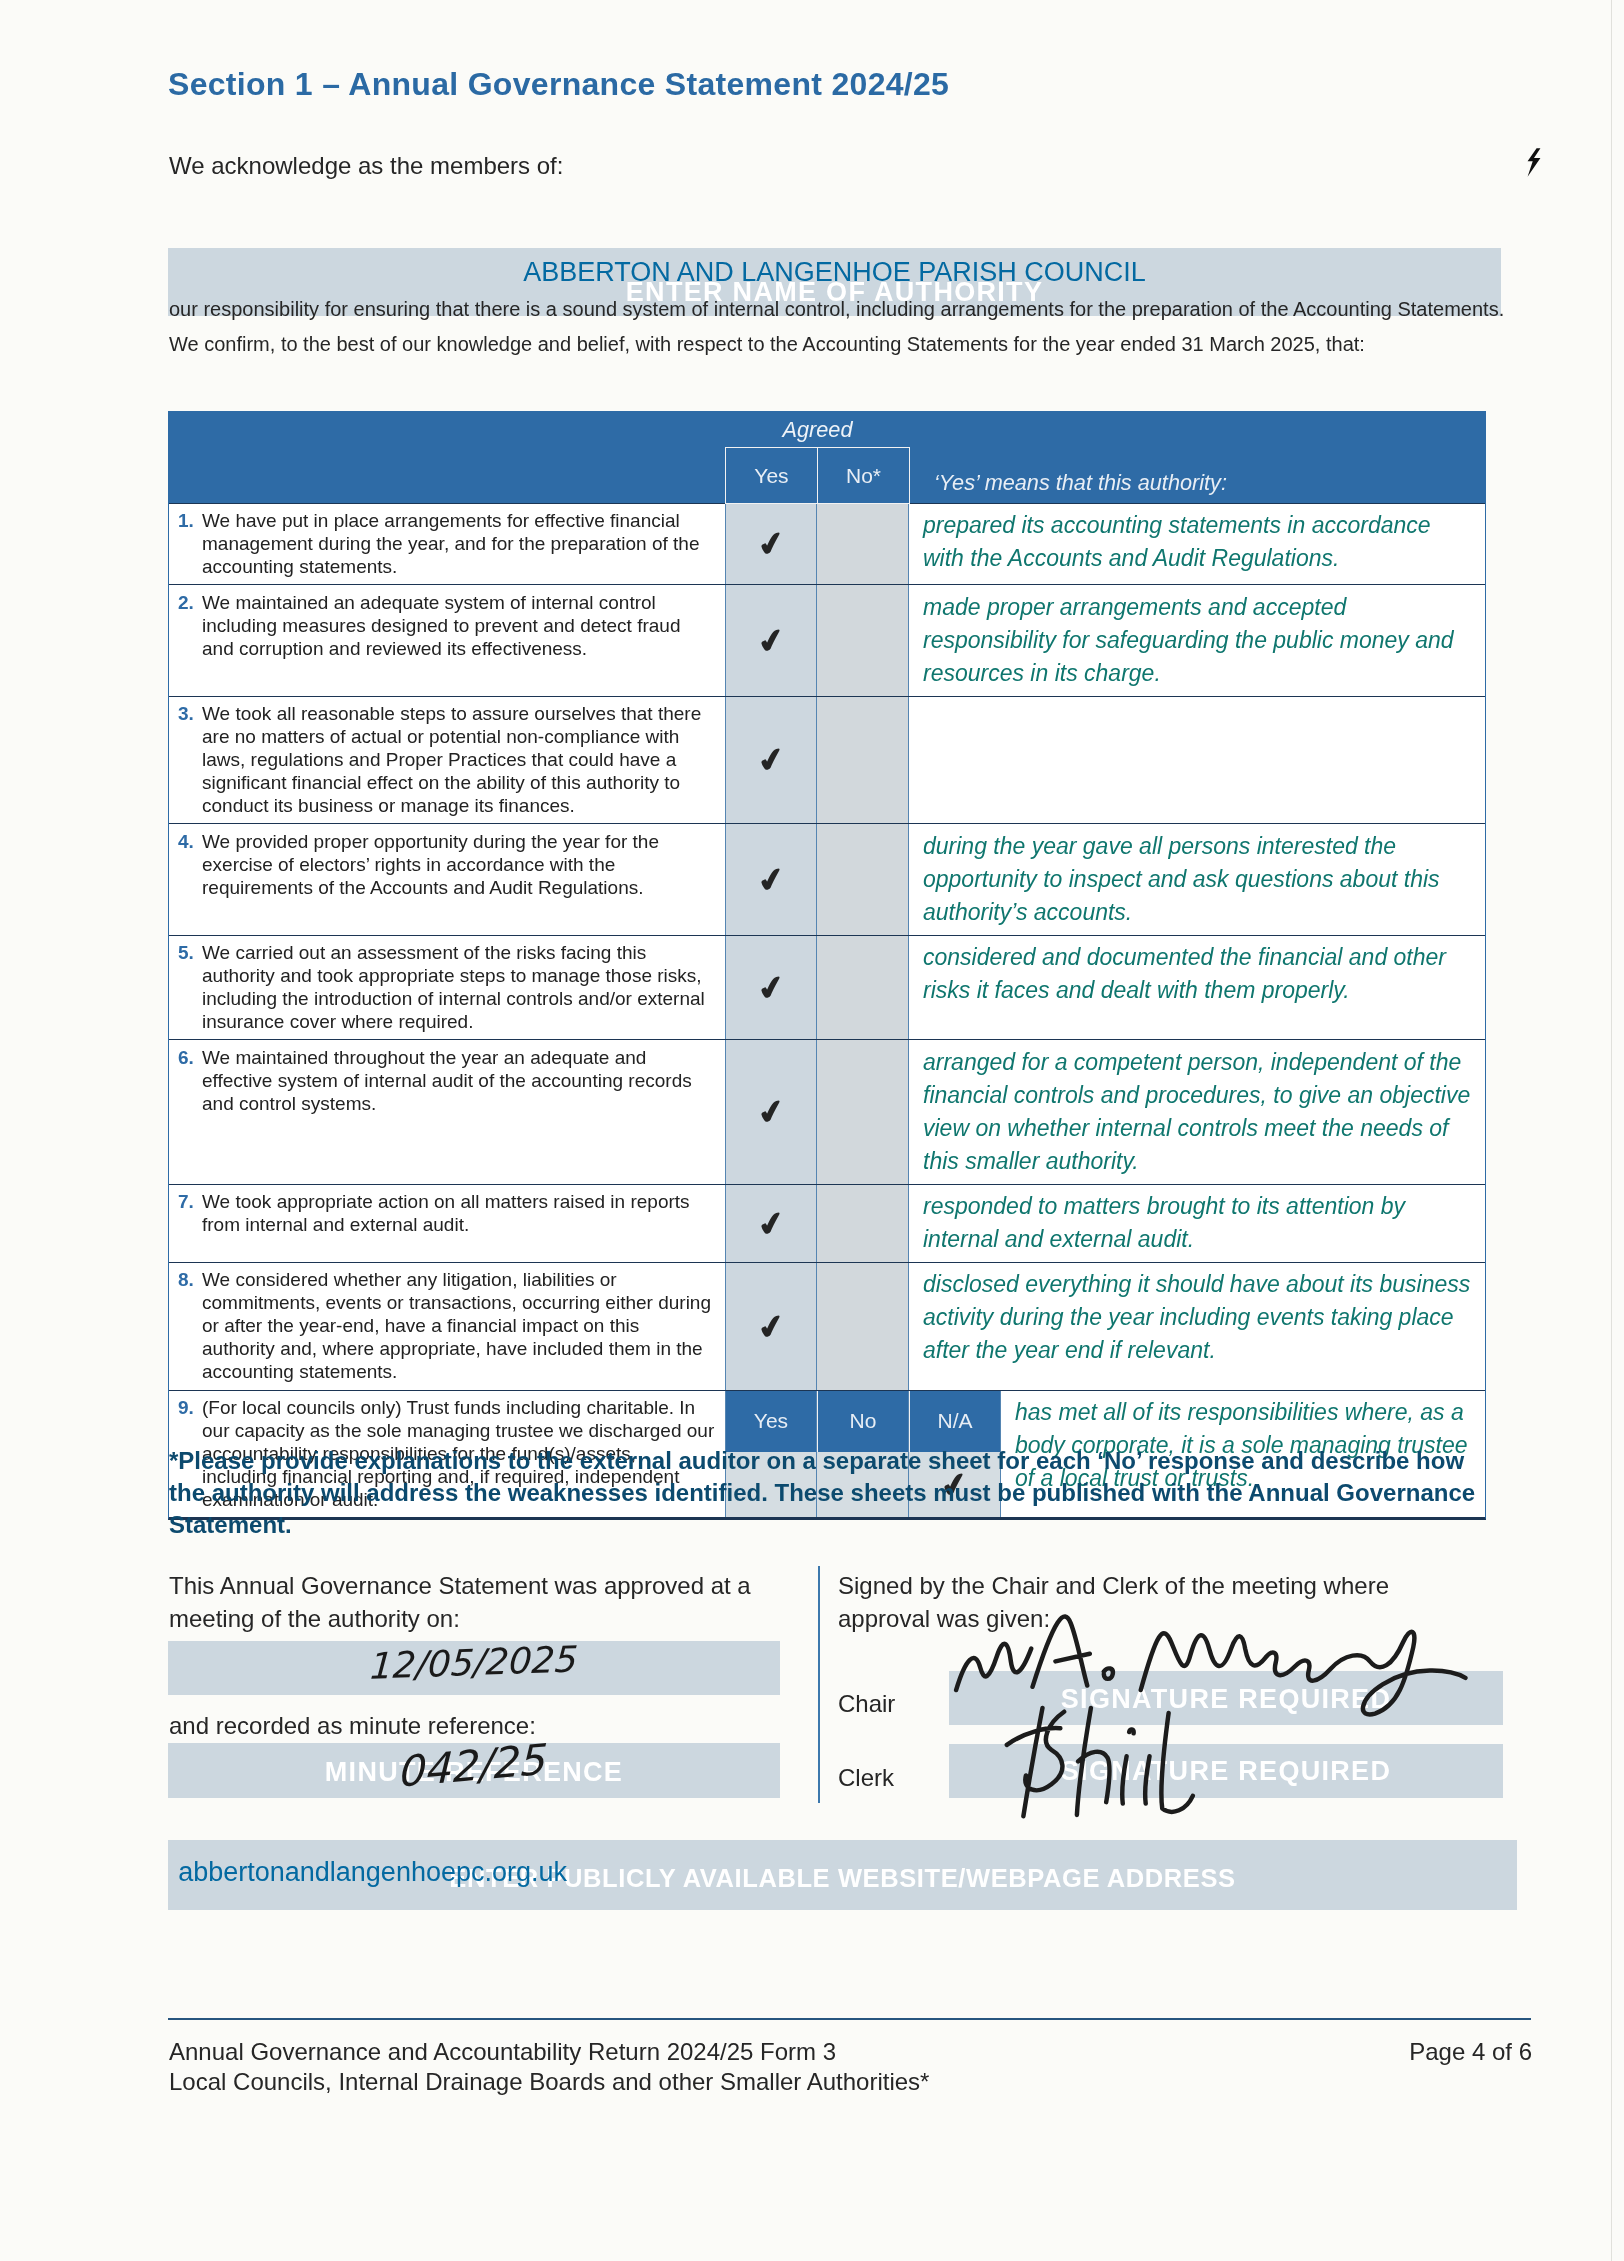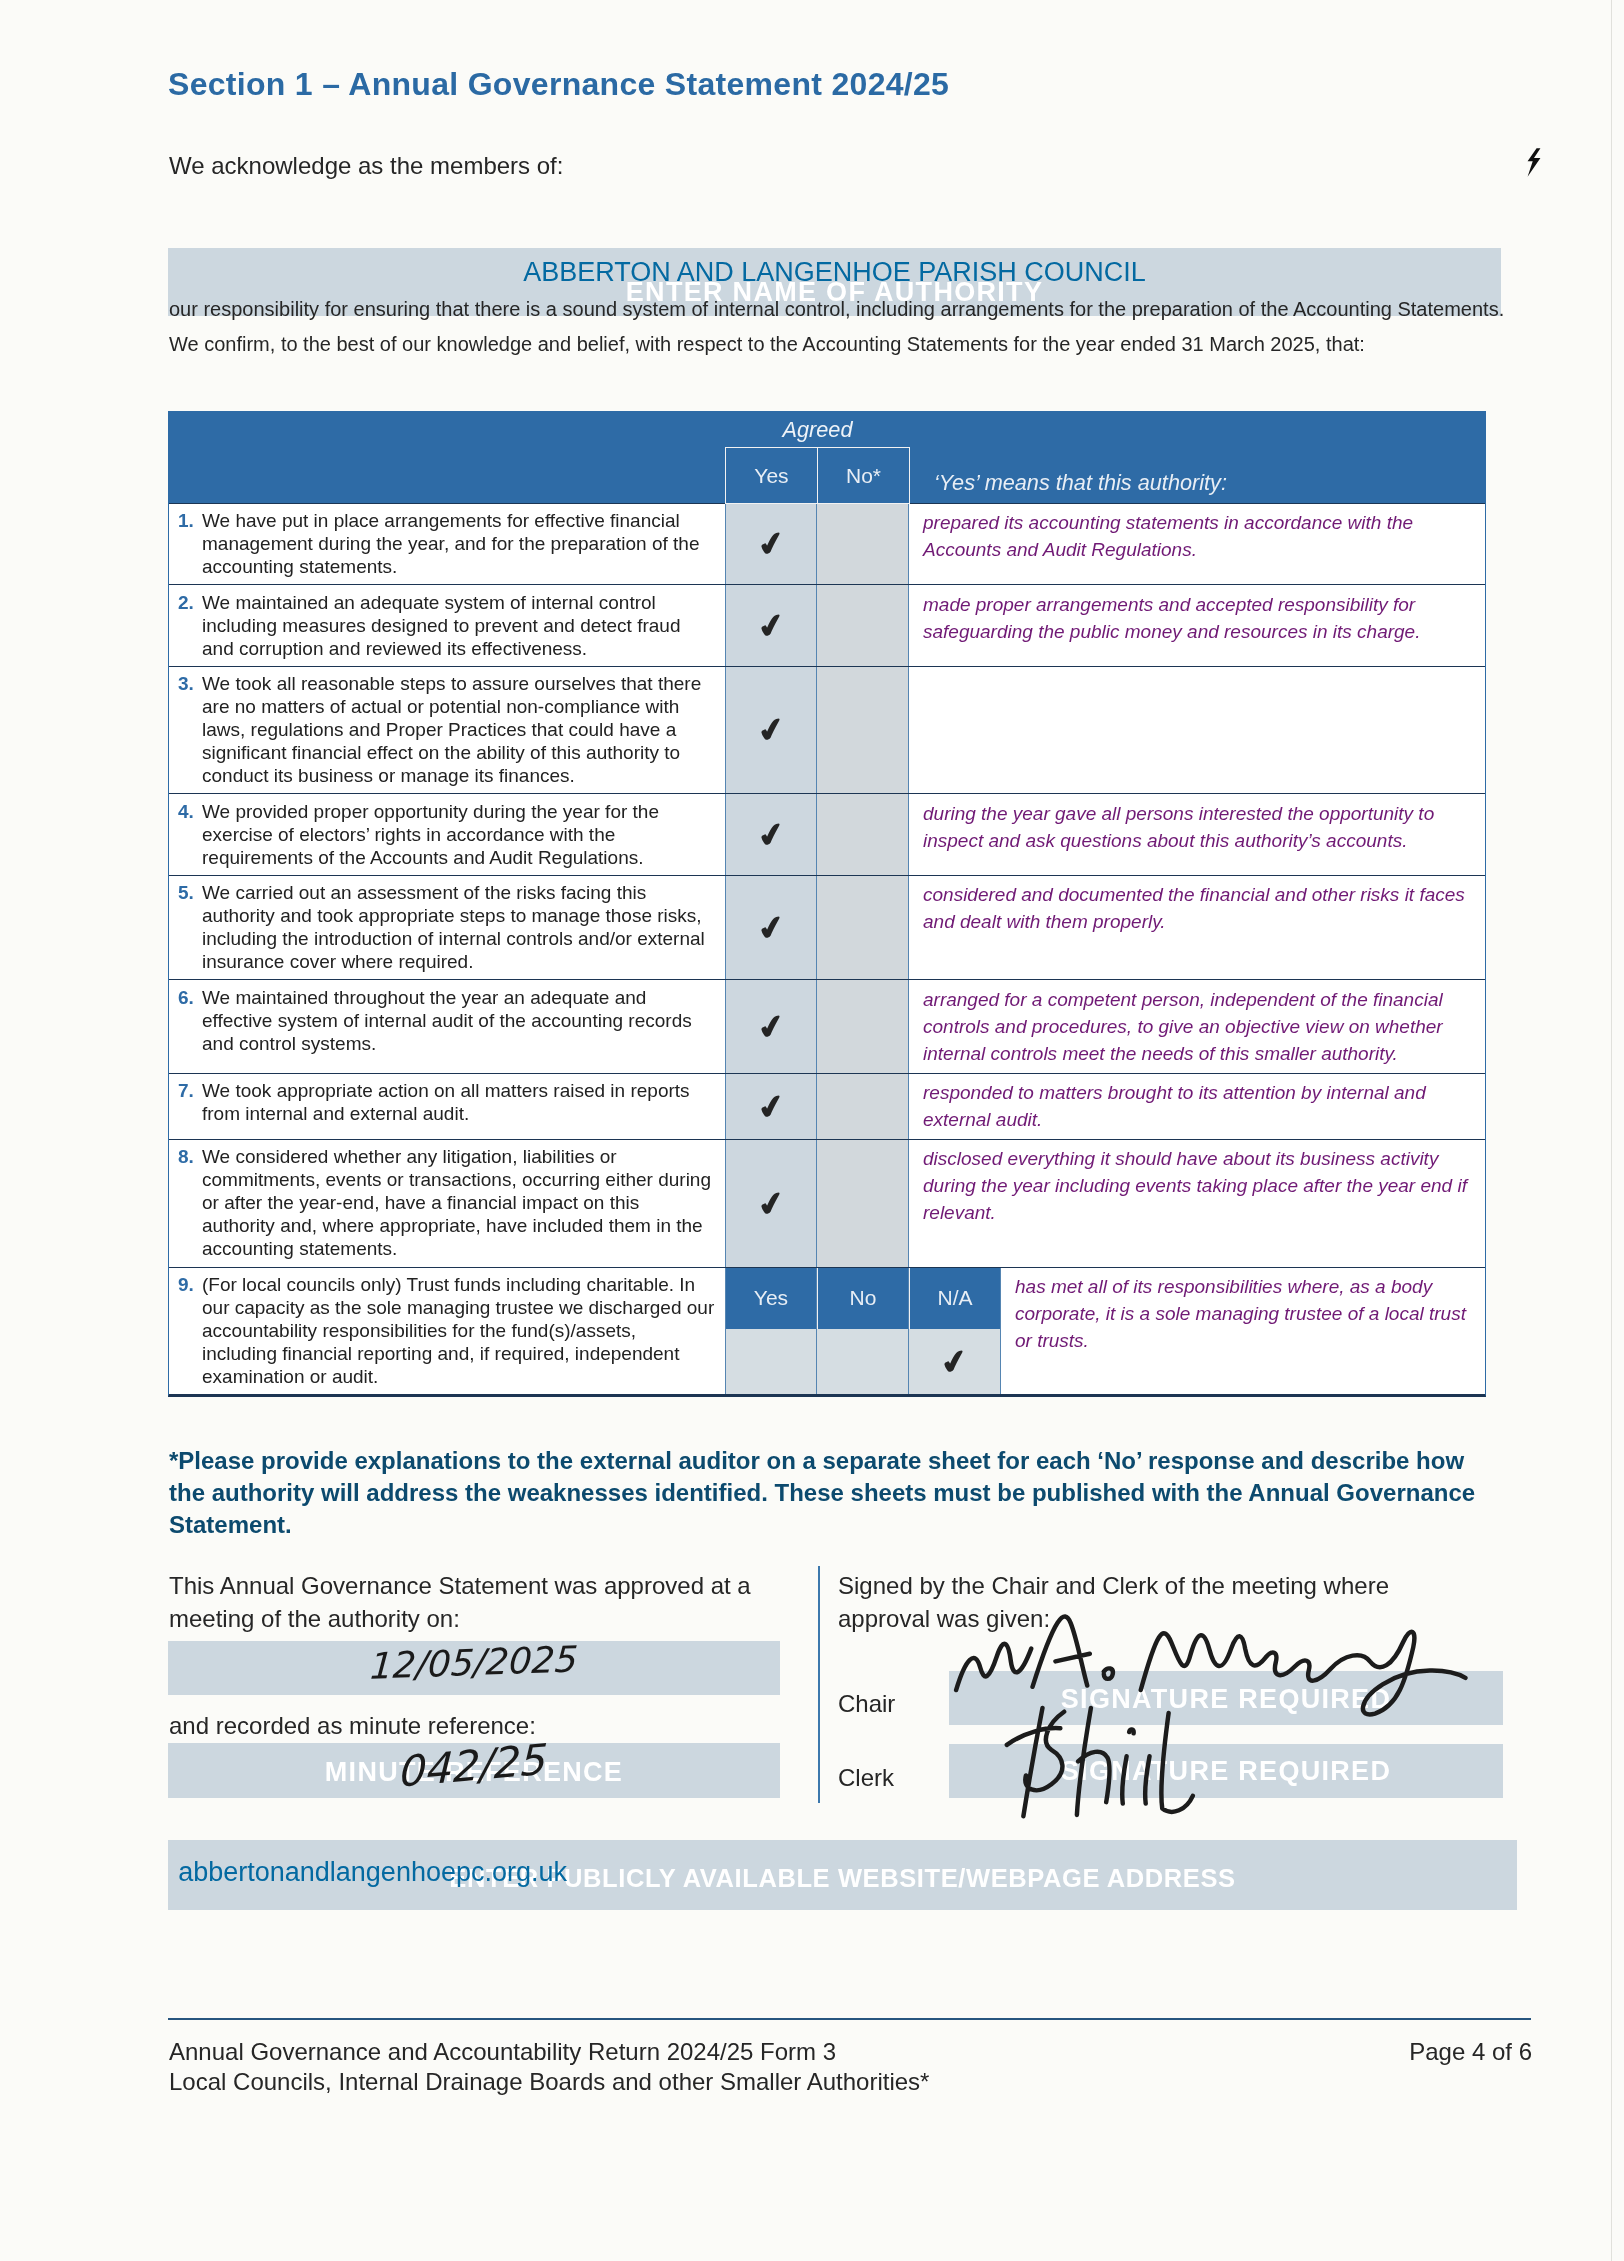--- a/index.html
+++ b/index.html
@@ -29,21 +29,21 @@
   .yn-box .ynlab + .ynlab{border-left:1.3px solid #f2f2f2;}
   .means{position:absolute;left:765px;top:59px;color:#e8eef5;font-style:italic;font-size:21.7px;}
   .trow{display:grid;grid-template-columns:556px 92px 92px auto;border-top:1.9px solid #1c3553;}
   .trow9{display:grid;grid-template-columns:556px 92px 92px 92px auto;border-top:1.9px solid #1c3553;}
   .stmt{position:relative;padding:5.1px 9px 6.4px 33px;font-size:19px;line-height:23px;color:#222;}
   .num{position:absolute;left:9px;top:5.1px;color:#2e6ba6;font-weight:700;}
   .ycell{background:#cdd7df;border-left:1.3px solid #5585b2;border-right:1.3px solid #5585b2;
       display:flex;align-items:center;justify-content:center;}
   .ncell{background:#d2d8dc;border-right:1.3px solid #5585b2;
       display:flex;align-items:center;justify-content:center;}
-  .expl{padding:5.1px 12.7px 6.4px 14px;font-size:19px;line-height:27px;font-style:italic;color:#701a75;}
+  .expl{padding:5.1px 12.7px 6.4px 14px;font-size:23px;line-height:33px;font-style:italic;color:#0f766e;}
   .check{font-size:32px;font-weight:700;color:#242424;transform:rotate(-12deg);line-height:1;}
   
   .subcol{display:flex;flex-direction:column;border-right:1.3px solid #5585b2;}
   .subcol.first{border-left:1.3px solid #5585b2;}
   .subhead{height:61px;background:#2e6ba6;color:#e8eef5;font-size:21px;
       display:flex;align-items:center;justify-content:center;border-left:1.3px solid #f2f2f2;}
   .subcol.first .subhead{border-left:none;}
   .subbody{flex:1;background:#d5dde2;display:flex;align-items:center;justify-content:center;}
   
   .footnote{font-size:24px;line-height:32px;font-weight:700;color:#0c4a6e;}

